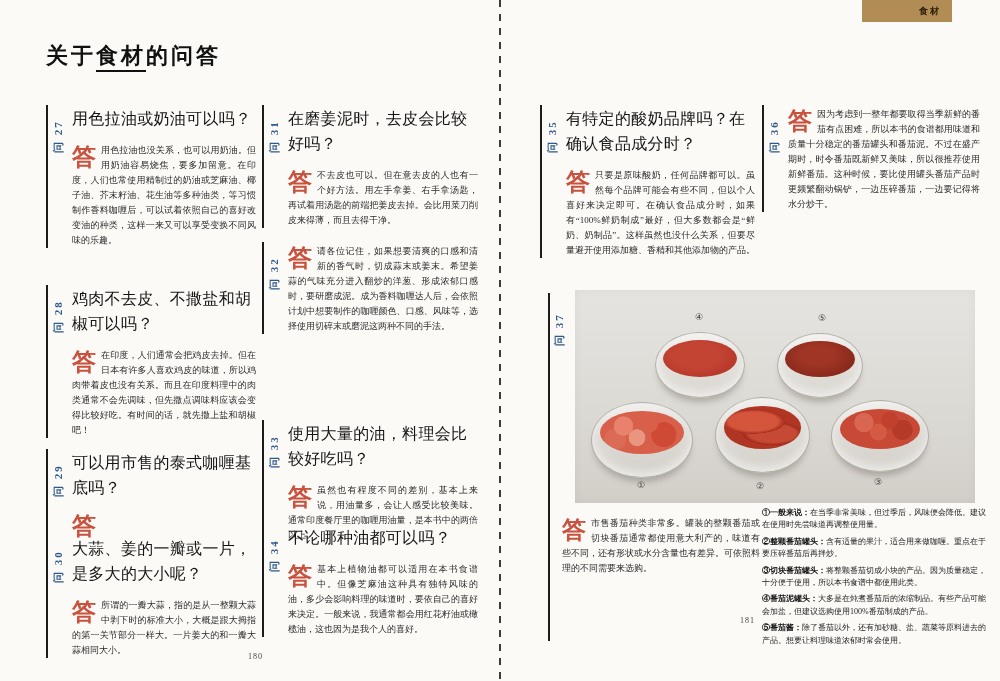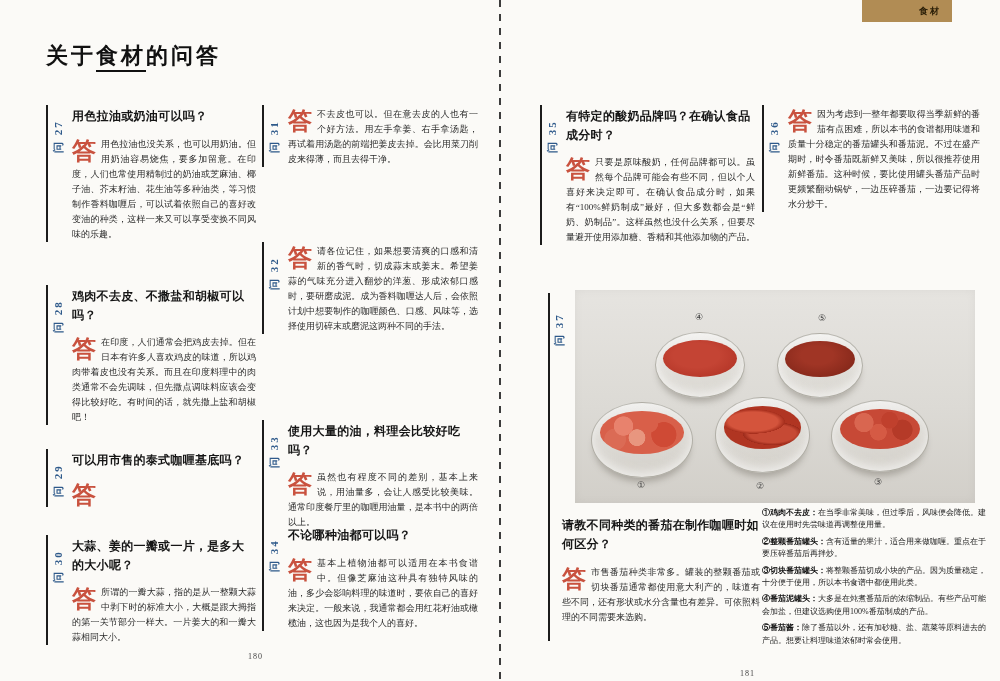--- a/index.html
+++ b/index.html
@@ -30,21 +30,21 @@
   .qa::before{
     content:"";position:absolute;left:0;top:2px;bottom:0;width:2px;background:#1c1c1c;
   }
   .qa-label{
     position:absolute;left:5px;top:50px;transform:rotate(-90deg);
     transform-origin:0 0;white-space:nowrap;
     font-size:11px;font-weight:bold;color:#2f5a8b;letter-spacing:2px;
   }
   .qa-body{margin-left:26px;padding-top:4px;}
   .qa-q{
-    margin:0 0 11px;font-size:12px;font-weight:bold;line-height:1.55;
+    margin:0 0 11px;font-size:16px;font-weight:normal;line-height:1.55;
     letter-spacing:.3px;color:#151515;
   }
   .qa-a{margin:0;font-size:9px;line-height:15px;text-align:justify;color:#2b2b2b;}
   .glyph{
     float:left;font-size:24px;line-height:24px;font-weight:bold;
     color:#c9523f;margin:2px 5px 0 0;
   }
   
   .q37-rule{position:absolute;left:548px;top:293px;width:2px;height:348px;background:#1c1c1c;}
   .q37-label{
@@ -131,20 +131,21 @@
   <span class="qa-label">问 30</span>
   <div class="qa-body">
     <h3 class="qa-q">大蒜、姜的一瓣或一片，是多大的大小呢？</h3>
     <p class="qa-a"><span class="glyph">答</span><span>所谓的一瓣大蒜，指的是从一整颗大蒜中剥下时的标准大小，大概是跟大拇指的第一关节部分一样大。一片姜大的和一瓣大蒜相同大小。</span></p>
   </div>
 </section>
 
 <section class="qa" style="left:262px;top:103px;width:216px">
   <span class="qa-label">问 31</span>
   <div class="qa-body">
+    <h3 class="qa-q">在磨姜泥时，去皮会比较好吗？</h3>
     <p class="qa-a"><span class="glyph">答</span><span>不去皮也可以。但在意去皮的人也有一个好方法。用左手拿姜、右手拿汤匙，再试着用汤匙的前端把姜皮去掉。会比用菜刀削皮来得薄，而且去得干净。</span></p>
   </div>
 </section>
 
 <section class="qa" style="left:262px;top:240px;width:216px">
   <span class="qa-label">问 32</span>
   <div class="qa-body">
     <p class="qa-a"><span class="glyph">答</span><span>请各位记住，如果想要清爽的口感和清新的香气时，切成蒜末或姜末。希望姜蒜的气味充分进入翻炒的洋葱、形成浓郁口感时，要研磨成泥。成为香料咖喱达人后，会依照计划中想要制作的咖喱颜色、口感、风味等，选择使用切碎末或磨泥这两种不同的手法。</span></p>
   </div>
 </section>
@@ -205,26 +206,25 @@
     <div class="fill fill-f3"></div>
   </div>
   <span class="photo-num" style="left:120px;top:22px">④</span>
   <span class="photo-num" style="left:243px;top:23px">⑤</span>
   <span class="photo-num" style="left:62px;top:190px">①</span>
   <span class="photo-num" style="left:181px;top:191px">②</span>
   <span class="photo-num" style="left:299px;top:187px">③</span>
 </div>
 
 <div class="q37-body">
-  <h3 class="qa-q">请教不同种类的番茄在制作咖喱时如何区分？</h3>
   <p class="qa-a"><span class="glyph">答</span><span>市售番茄种类非常多。罐装的整颗番茄或切块番茄通常都使用意大利产的，味道有些不同，还有形状或水分含量也有差异。可依照料理的不同需要来选购。</span></p>
 </div>
 
 <div class="notes">
-  <p class="note"><span class="mk">①</span><span class="term">鸡肉不去皮：</span><span>在当季非常美味，但过季后，风味便会降低。建议在使用时先尝味道再调整使用量。</span></p>
+  <p class="note"><span class="mk">①</span><span class="term">一般来说：</span><span>在当季非常美味，但过季后，风味便会降低。建议在使用时先尝味道再调整使用量。</span></p>
   <p class="note"><span class="mk">②</span><span class="term">整颗番茄罐头：</span><span>含有适量的果汁，适合用来做咖喱。重点在于要压碎番茄后再拌炒。</span></p>
   <p class="note"><span class="mk">③</span><span class="term">切块番茄罐头：</span><span>将整颗番茄切成小块的产品。因为质量稳定，十分便于使用，所以本书食谱中都使用此类。</span></p>
   <p class="note"><span class="mk">④</span><span class="term">番茄泥罐头：</span><span>大多是在炖煮番茄后的浓缩制品。有些产品可能会加盐，但建议选购使用100%番茄制成的产品。</span></p>
   <p class="note"><span class="mk">⑤</span><span class="term">番茄酱：</span><span>除了番茄以外，还有加砂糖、盐、蔬菜等原料进去的产品。想要让料理味道浓郁时常会使用。</span></p>
 </div>
 
 <span class="pagenum" style="left:248px;top:652px">180</span>
-<span class="pagenum" style="left:740px;top:669px">181</span>
+<span class="pagenum" style="left:740px;top:616px">181</span>
 
 </body></html>

